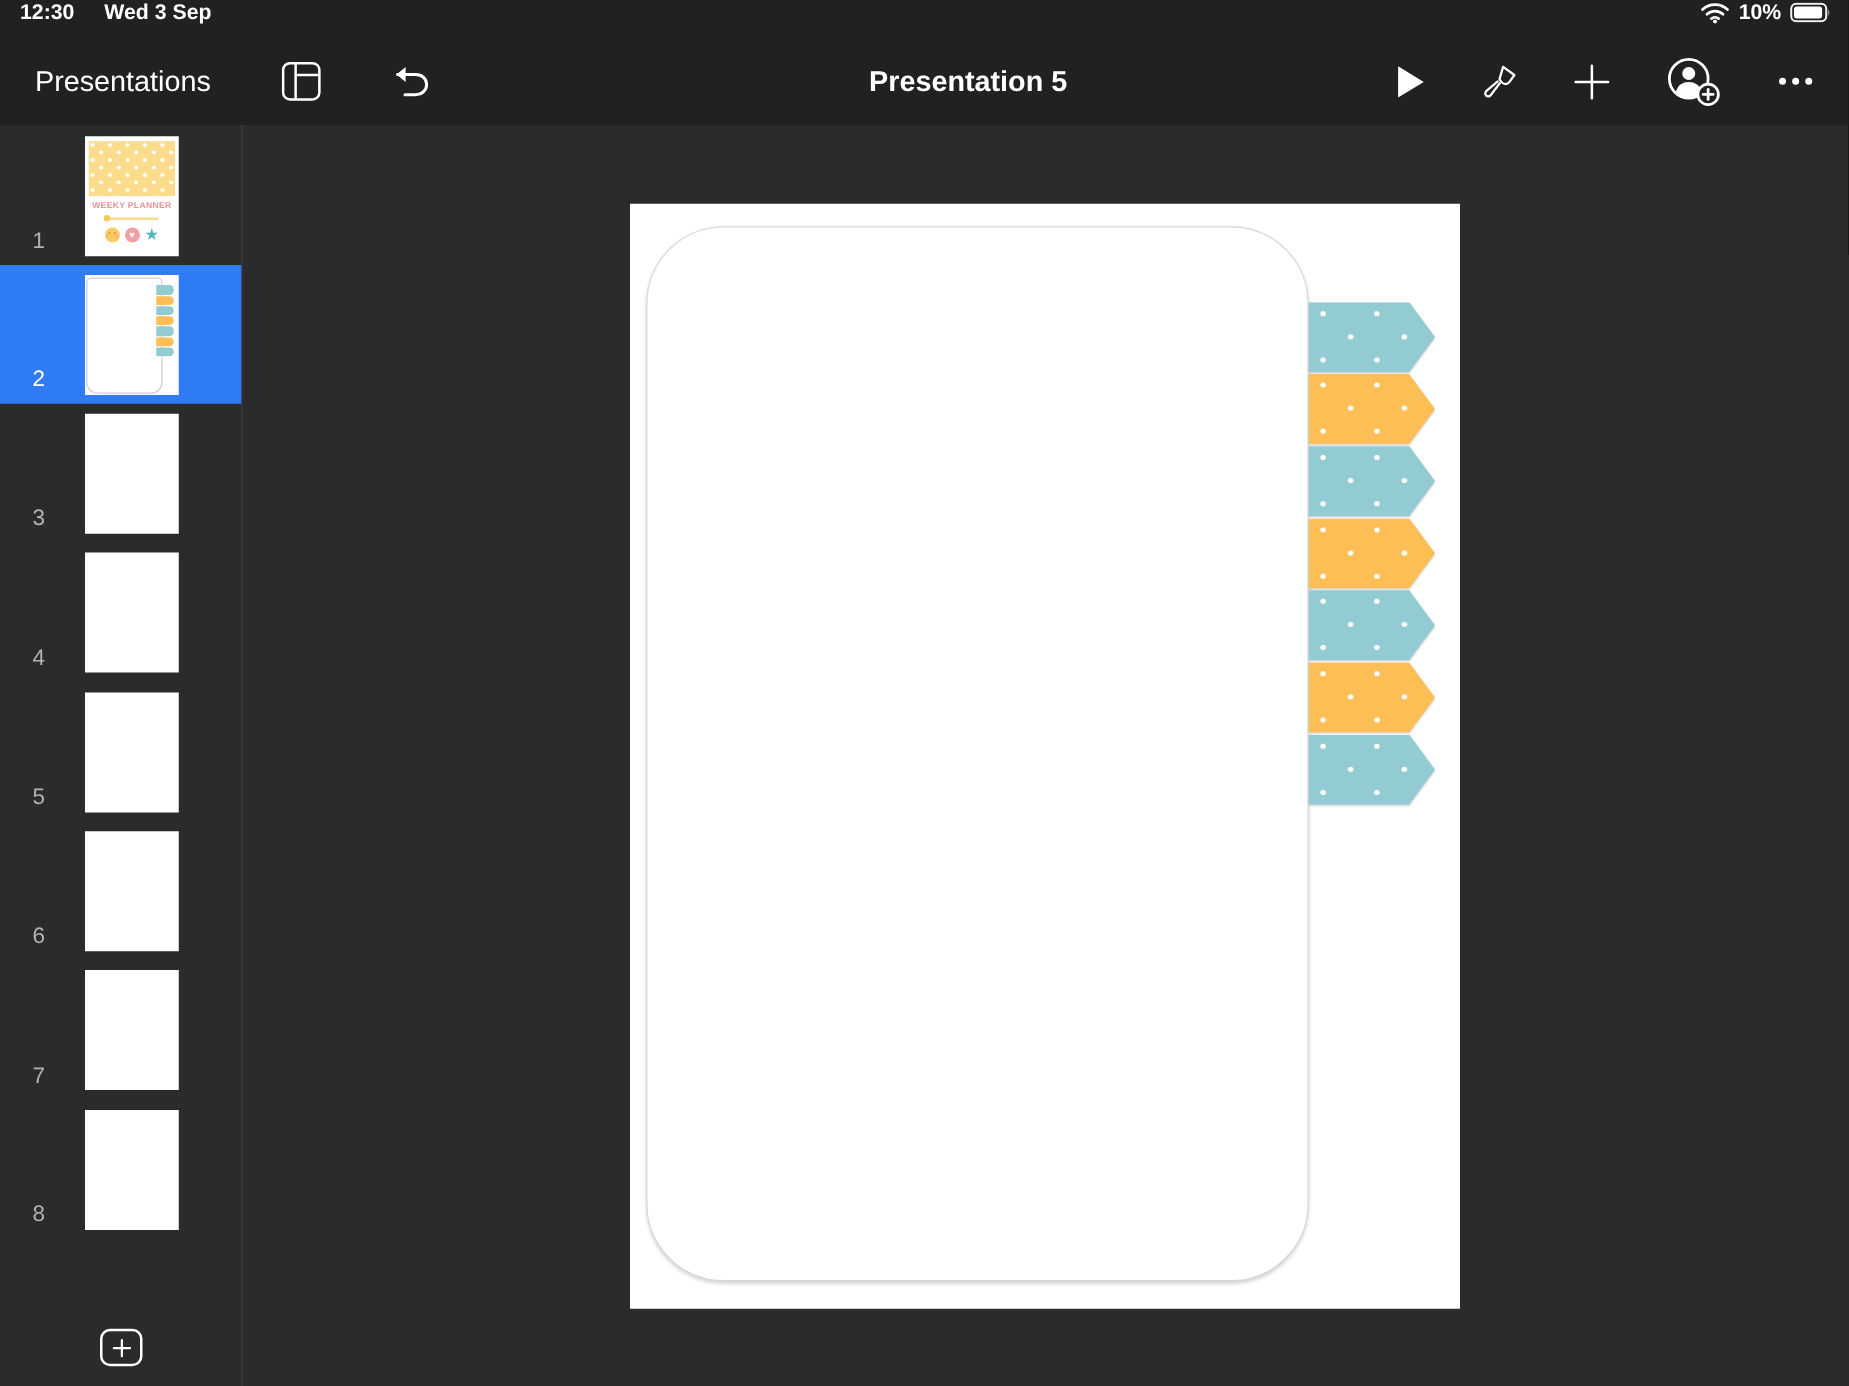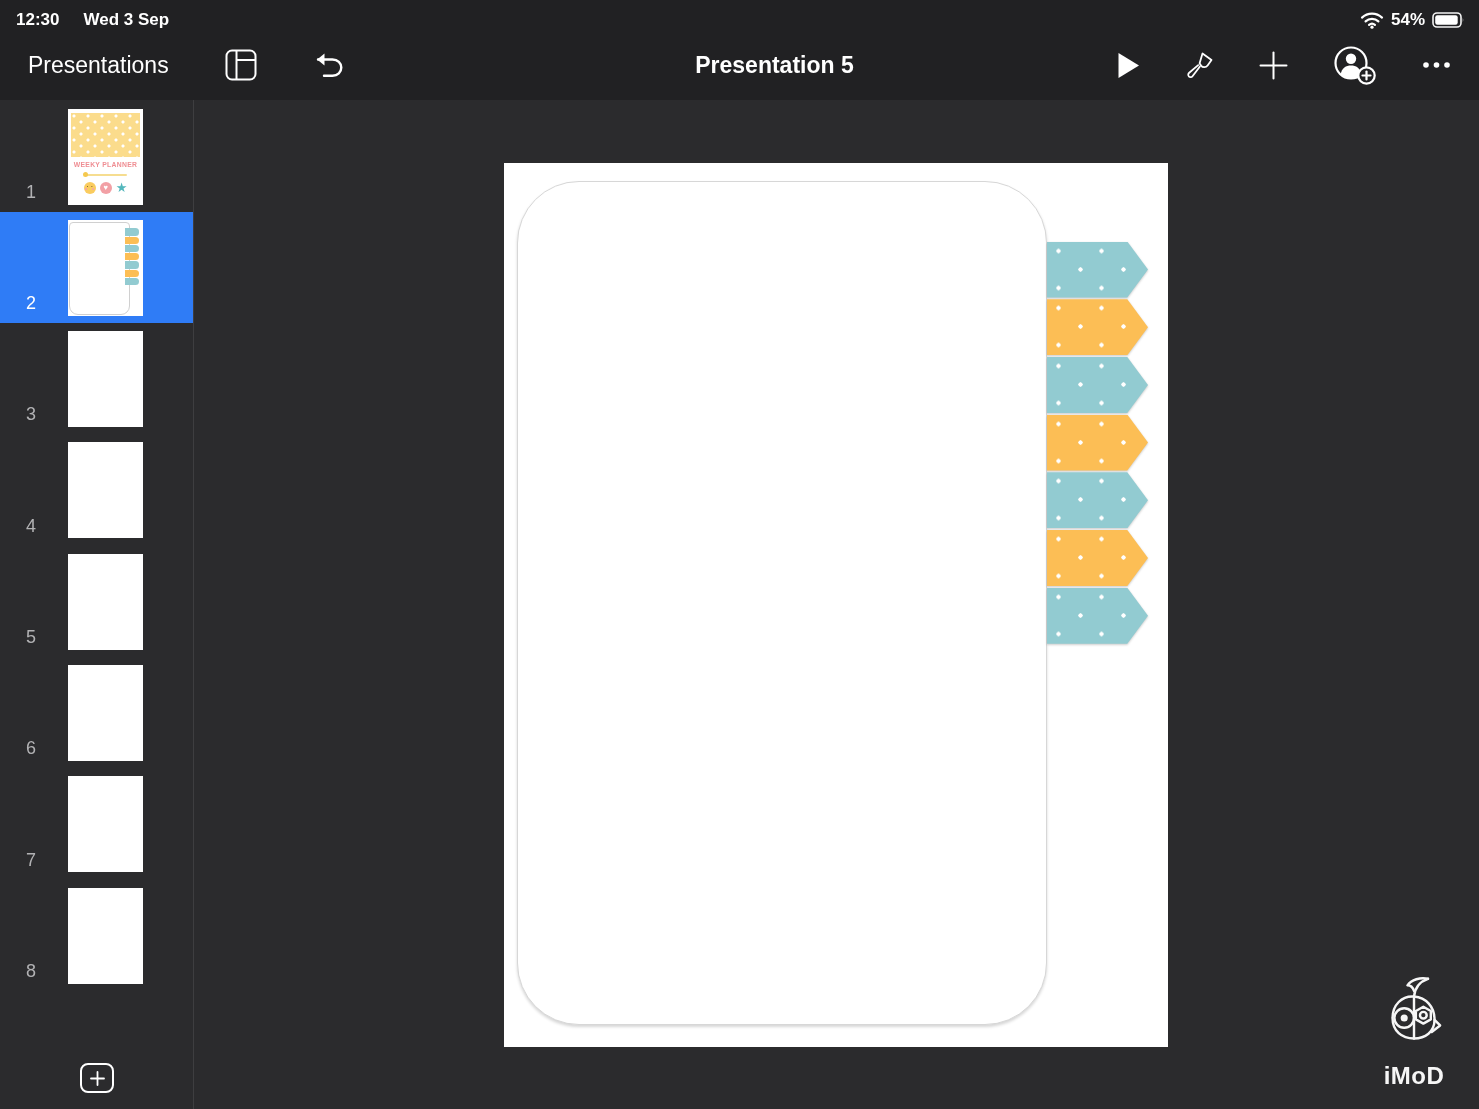--- a/index.html
+++ b/index.html
@@ -9,21 +9,21 @@
     position:relative; width:1479px; height:1109px;
     background:#2b2b2d; overflow:hidden; color:#fff;
   }
   
   .header {
     position:absolute; left:0; top:0; width:1479px; height:100px;
     background:#212123;
   }
   .status-bar {
     position:absolute; left:0; top:0; width:100%; height:30px;
-    display:flex; justify-content:space-between; align-items:flex-end;
+    display:flex; justify-content:space-between; align-items:flex-start;
     padding:0 14px; font-size:17px; font-weight:700;
   }
   .status-left { display:flex; gap:24px; align-items:center; padding-left:2px; }
   .status-right { display:flex; gap:7px; align-items:center; }
   .toolbar {
     position:absolute; left:0; top:30px; width:100%; height:70px;
     display:flex; align-items:center;
   }
   .toolbar-left {
     position:absolute; left:28px; top:0; height:70px;
@@ -162,21 +162,21 @@
       </div>
       <div class="status-right">
         <span>
           <svg width="24" height="18" viewBox="0 0 24 18" fill="none" stroke="#fff" stroke-width="2.2" stroke-linecap="round">
             <path d="M2 6.6 A14.5 14.5 0 0 1 22 6.6"></path>
             <path d="M5.6 10.4 A9.3 9.3 0 0 1 18.4 10.4"></path>
             <path d="M9.1 13.9 A4.4 4.4 0 0 1 14.9 13.9"></path>
             <circle cx="12" cy="16.2" r="1.6" fill="#fff" stroke="none"></circle>
           </svg>
         </span>
-        <span>54%</span>
+        <span>10%</span>
         <span>
           <svg width="33" height="16" viewBox="0 0 33 16">
             <rect x="1" y="1" width="28" height="14" rx="4" fill="none" stroke="rgba(255,255,255,0.95)" stroke-width="1.6"></rect>
             <rect x="3.2" y="3.2" width="22.5" height="9.6" rx="2.2" fill="#fff"></rect>
             <path d="M30.6 5.4 Q32.4 8 30.6 10.6 Z" fill="rgba(255,255,255,0.55)"></path>
           </svg>
         </span>
       </div>
     </div>
 
@@ -324,30 +324,14 @@
         </div>
         <div class="chevron-wrap">
           <div class="chevron" style="background-color:#fcbe55"></div>
         </div>
         <div class="chevron-wrap">
           <div class="chevron" style="background-color:#92cbd1"></div>
         </div>
       </div>
   </div>
 
-  <div class="watermark">
-    <span>
-      <svg width="60" height="84" viewBox="0 0 64 90" fill="none" stroke="#fff" stroke-width="2.6" stroke-linecap="round" stroke-linejoin="round">
-        <path d="M32 22 C33 13 38 6 47 3"></path>
-        <path d="M47 3 C39 1 29 4 25 10 C29 10 31 13 32 16"></path>
-        <path d="M32 22 C19 21 9 31 9 45 C9 59 19 67 32 67 C44 67 54 60 54 47 C54 33 45 23 32 22 Z"></path>
-        <line x1="32" y1="22" x2="32" y2="67"></line>
-        <circle cx="21.5" cy="45" r="10.5"></circle>
-        <circle cx="21.5" cy="45" r="3.8" fill="#fff" stroke="none"></circle>
-        <path d="M42 33 L50 37.5 L50 46.5 L42 51 L34 46.5 L34 37.5 Z"></path>
-        <circle cx="42" cy="42" r="3.6"></circle>
-        <path d="M54 47 L60 53 L51 60"></path>
-      </svg>
-    </span>
-    <span class="watermark-label">iMoD</span>
-  </div>
 
 </div>
 
 </body></html>

